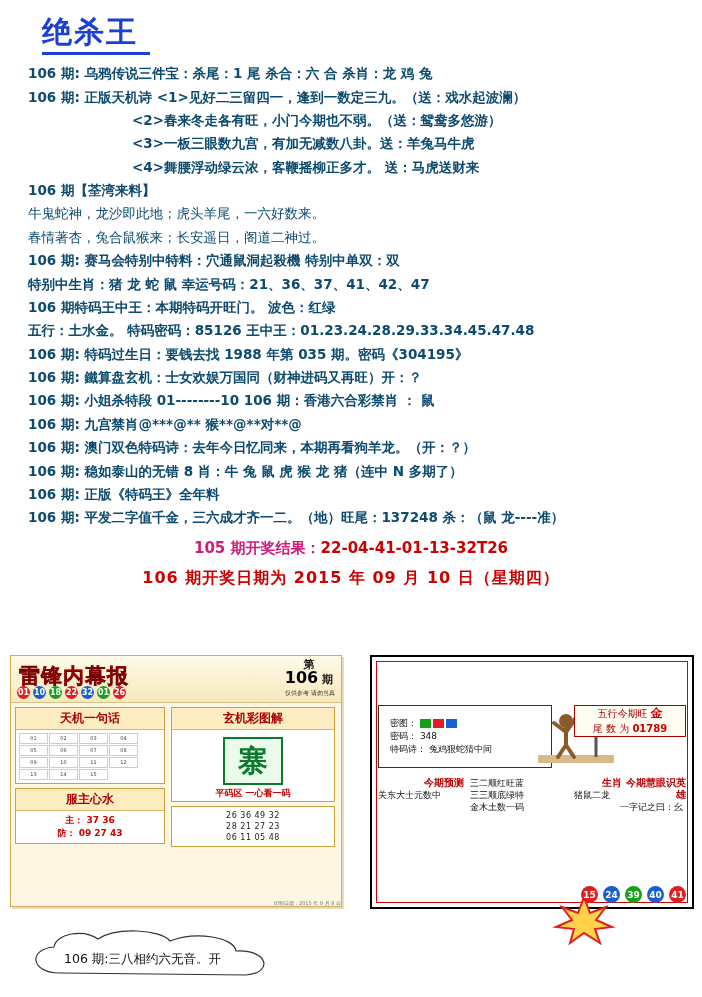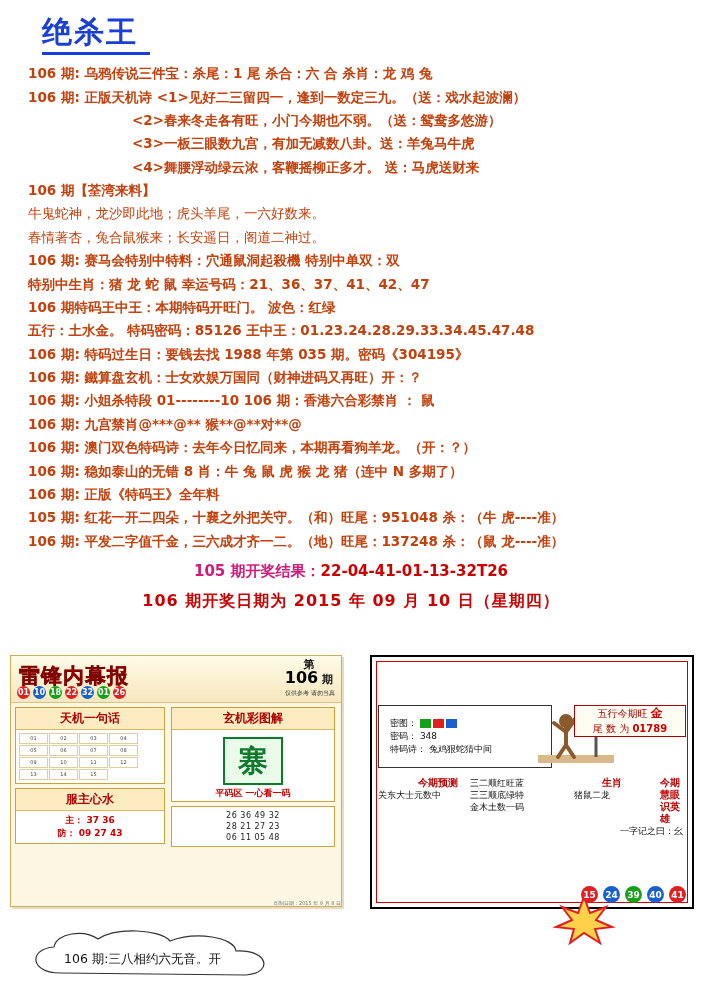--- a/index.html
+++ b/index.html
@@ -17,21 +17,21 @@
     font-family:"DejaVu Serif","Liberation Serif",serif;
     font-size:30px;font-weight:bold;color:#1a3fd6;
     letter-spacing:2px;
   }
   .title-underline{
     position:absolute;left:42px;top:52px;width:108px;height:3px;background:#1a3fd6;
   }
 
   .lines{position:absolute;left:0;top:62px;width:702px;}
   .line{
-    font-size:13.5px;color:#c2410c;line-height:17px;
+    font-size:13.5px;color:#0c4a6e;line-height:17px;
     padding:3.2px 0 3.2px 0;
     white-space:nowrap;
     font-family:"DejaVu Sans","Liberation Sans",sans-serif;
   }
   .ind-28{padding-left:28px;}
   .ind-132{padding-left:132px;}
   .b{font-weight:bold;}
 
   .result{
     text-align:center;font-size:15px;font-weight:bold;color:#d11a7a;
@@ -152,21 +152,21 @@
     font-size:10px;color:#a00;text-align:center;line-height:15px;background:#fffdf2;
   }
   .pr-right-box .big{color:#cc0000;font-weight:bold;font-size:12px;}
   .pr-right-box .num{color:#cc0000;font-weight:bold;}
   .pr-lower{position:absolute;left:6px;top:120px;right:6px;bottom:28px;}
   .pr-col{position:absolute;top:0;font-size:9px;color:#111;line-height:12px;}
   .pr-c1{left:0;width:86px;}
   .pr-c2{left:92px;width:86px;}
   .pr-c3{left:184px;width:60px;text-align:center;}
   .pr-c4{right:0;width:66px;}
-  .lbl{color:#b00;font-weight:bold;font-size:10px;text-align:left;display:block;padding-left:40px;}
+  .lbl{color:#b00;font-weight:bold;font-size:10px;text-align:right;display:block;}
   .pr-bottom-balls{
     position:absolute;left:0;right:0;bottom:4px;display:flex;gap:5px;
     justify-content:flex-end;padding-right:6px;
   }
   .starburst{
     position:absolute;right:70px;top:118px;width:64px;height:50px;
   }
 
   
   .cloud-wrap{position:absolute;left:20px;top:925px;width:300px;height:62px;}
@@ -195,21 +195,20 @@
     <div class="line ind-28 b">特别中生肖：猪 龙 蛇 鼠 幸运号码：21、36、37、41、42、47</div>
     <div class="line ind-28 b">106 期特码王中王：本期特码开旺门。    波色：红绿</div>
     <div class="line ind-28 b">五行：土水金。  特码密码：85126 王中王：01.23.24.28.29.33.34.45.47.48</div>
     <div class="line ind-28 b">106 期:  特码过生日：要钱去找 1988 年第 035 期。密码《304195》</div>
     <div class="line ind-28 b">106 期:  鐵算盘玄机：士女欢娱万国同（财神进码又再旺）开：？</div>
     <div class="line ind-28 b">106 期:  小姐杀特段 01--------10               106 期：香港六合彩禁肖 ：  鼠</div>
     <div class="line ind-28 b">106 期:  九宫禁肖@***@** 猴**@**对**@</div>
     <div class="line ind-28 b">106 期:  澳门双色特码诗：去年今日忆同来，本期再看狗羊龙。（开：？）</div>
     <div class="line ind-28 b">106 期:  稳如泰山的无错 8 肖：牛 兔 鼠 虎 猴 龙 猪（连中 N 多期了）</div>
     <div class="line ind-28 b">106 期:  正版《特码王》全年料</div>
-    <div class="line ind-28 b">105 期:  红花一开二四朵，十襄之外把关守。（和）旺尾：951048 杀：（牛    虎----准）</div>
     <div class="line ind-28 b">106 期:  平发二字值千金，三六成才齐一二。（地）旺尾：137248 杀：（鼠    龙----准）</div>
 
     <div class="result">
       <span>105 期开奖结果：</span><span class="val">22-04-41-01-13-32T26</span>
     </div>
 
     <div class="draw-date">106 期开奖日期为  2015 年  09 月 10 日（星期四）</div>
   </div>
 
   <div class="posters">

